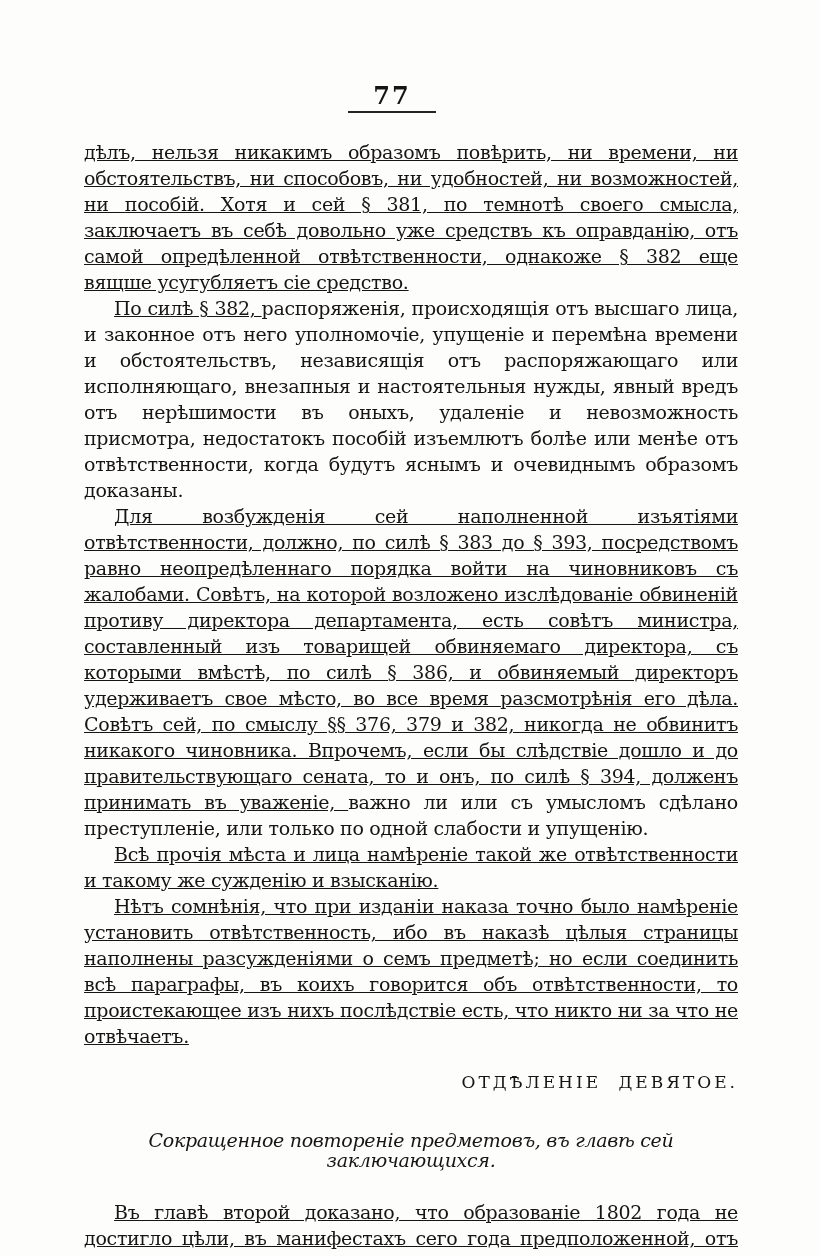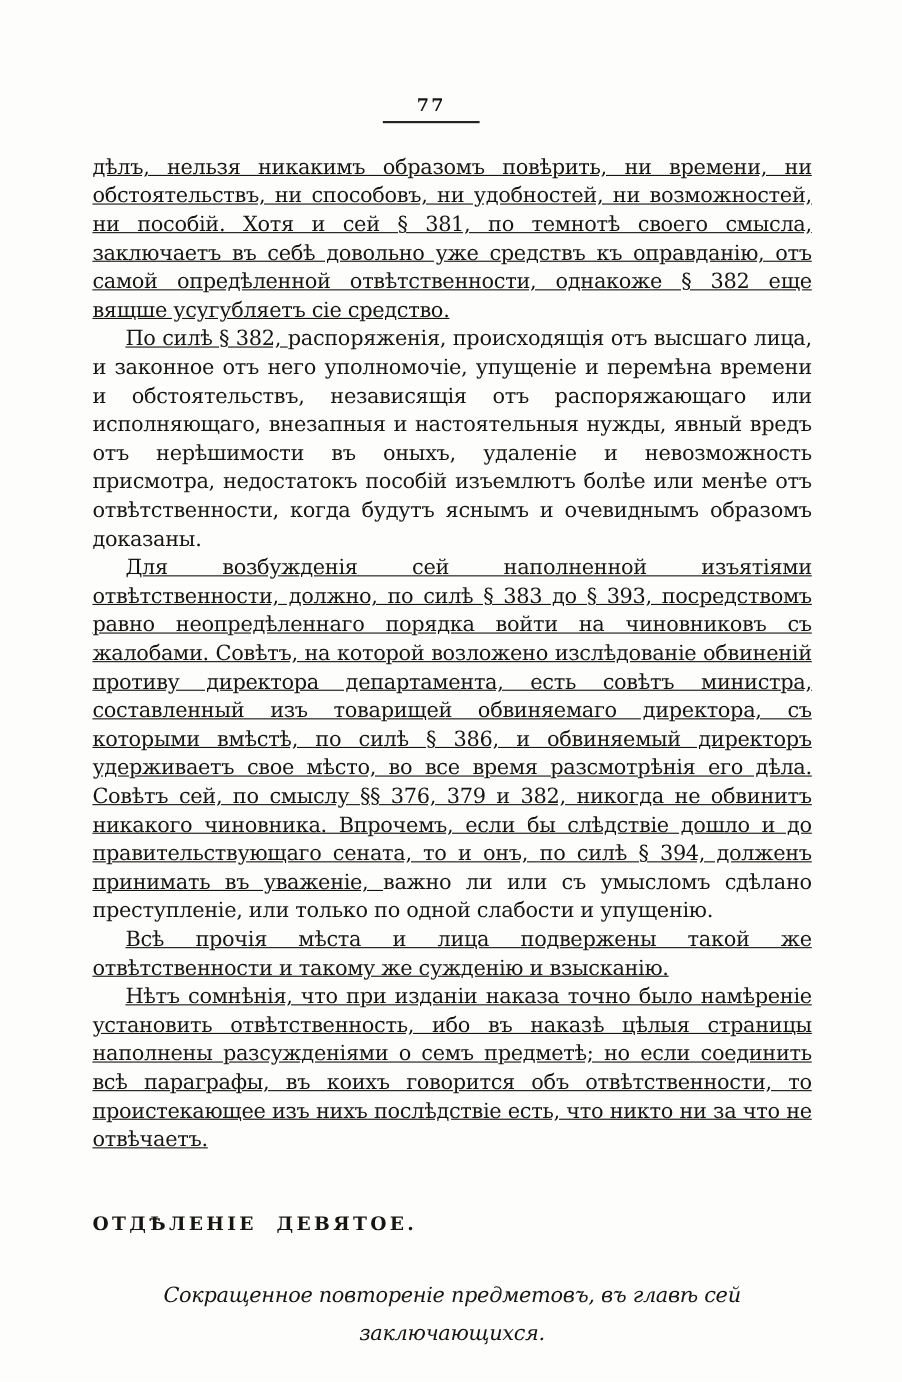--- a/index.html
+++ b/index.html
@@ -17,21 +17,21 @@
 
   .pagenum-wrap {
     position:absolute;
     top:85px;
     left:0;
     width:784px;
     text-align:center;
   }
   .pagenum {
     display:inline-block;
-    font-size:16px;
+    font-size:24px;
     font-weight:bold;
     letter-spacing:2px;
     line-height:22px;
   }
   .pagenum-rule {
     width:88px;
     height:2px;
     margin:3px auto 0;
     background:#262422;
   }
@@ -46,55 +46,55 @@
     letter-spacing:-0.3px;
     text-align:justify;
   }
 
   p.para { margin:0; }
   p.para.indent { text-indent:30px; }
   span.it { }
   span.rm { font-style:normal;text-decoration:underline; }
 
   h2.section-heading {
-    margin:55px 0 0 0;
-    text-align:left;
+    margin:24px 0 0 0;
+    text-align:right;
     text-indent:0;
     font-size:17px;
-    font-weight:bold;
+    font-weight:normal;
     letter-spacing:3px;
     word-spacing:9px;
     line-height:18px;
   }
 
   p.section-subtitle {
     margin:39px 0 29px 0;
     text-align:center;
     text-indent:0;
     font-style:italic;
     font-size:19px;
     letter-spacing:-0.3px;
-    line-height:34px;
+    line-height:20px;
   }
 </style>
 </head>
 <body>
 
 <div class="page" style="background: rgb(253, 253, 252); color: rgb(23, 21, 18);">
 
   <div class="pagenum-wrap">
     <div class="pagenum">77</div>
     <div class="pagenum-rule"></div>
   </div>
 
   <main class="body-col">
 
   <p class="para"><span class="rm">дѣлъ, нельзя никакимъ образомъ повѣрить, ни времени, ни обстоятельствъ, ни способовъ, ни удобностей, ни возможностей, ни пособій. Хотя и сей § 381, по темнотѣ своего смысла, заключаетъ въ себѣ довольно уже средствъ къ оправданію, отъ самой опредѣленной отвѣтственности, однакоже § 382 еще вящше усугубляетъ сіе средство.</span></p>
       <p class="para indent"><span class="rm">По силѣ § 382, </span><span class="it">распоряженія, происходящія отъ высшаго лица, и законное отъ него уполномочіе, упущеніе и перемѣна времени и обстоятельствъ, независящія отъ распоряжающаго или исполняющаго, внезапныя и настоятельныя нужды, явный вредъ отъ нерѣшимости въ оныхъ, удаленіе и невозможность присмотра, недостатокъ пособій изъемлютъ болѣе или менѣе отъ отвѣтственности, когда будутъ яснымъ и очевиднымъ образомъ доказаны.</span></p>
       <p class="para indent"><span class="rm">Для возбужденія сей наполненной изъятіями отвѣтственности, должно, по силѣ § 383 до § 393, посредствомъ равно неопредѣленнаго порядка войти на чиновниковъ съ жалобами. Совѣтъ, на которой возложено изслѣдованіе обвиненій противу директора департамента, есть совѣтъ министра, составленный изъ товарищей обвиняемаго директора, съ которыми вмѣстѣ, по силѣ § 386, и обвиняемый директоръ удерживаетъ свое мѣсто, во все время разсмотрѣнія его дѣла. Совѣтъ сей, по смыслу §§ 376, 379 и 382, никогда не обвинитъ никакого чиновника. Впрочемъ, если бы слѣдствіе дошло и до правительствующаго сената, то и онъ, по силѣ § 394, долженъ принимать въ уваженіе, </span><span class="it">важно ли или съ умысломъ сдѣлано преступленіе, или только по одной слабости и упущенію.</span></p>
-      <p class="para indent"><span class="rm">Всѣ прочія мѣста и лица подвержены такой же отвѣтственности и такому же сужденію и взысканію.</span></p>
+      <p class="para indent"><span class="rm">Всѣ прочія мѣста и лица намѣреніе такой же отвѣтственности и такому же сужденію и взысканію.</span></p>
       <p class="para indent"><span class="rm">Нѣтъ сомнѣнія, что при изданіи наказа точно было намѣреніе установить отвѣтственность, ибо въ наказѣ цѣлыя страницы наполнены разсужденіями о семъ предметѣ; но если соединить всѣ параграфы, въ коихъ говорится объ отвѣтственности, то проистекающее изъ нихъ послѣдствіе есть, что никто ни за что не отвѣчаетъ.</span></p>
       <h2 class="section-heading">ОТДѢЛЕНІЕ ДЕВЯТОЕ.</h2>
       <p class="section-subtitle">Сокращенное повтореніе предметовъ, въ главѣ сей заключающихся.</p>
       <p class="para indent"><span class="rm">Въ главѣ второй доказано, что образованіе 1802 года не достигло цѣли, въ манифестахъ сего года предположенной, отъ того, </span></p>
     </main>
 
 </div>
 
 </body></html>

